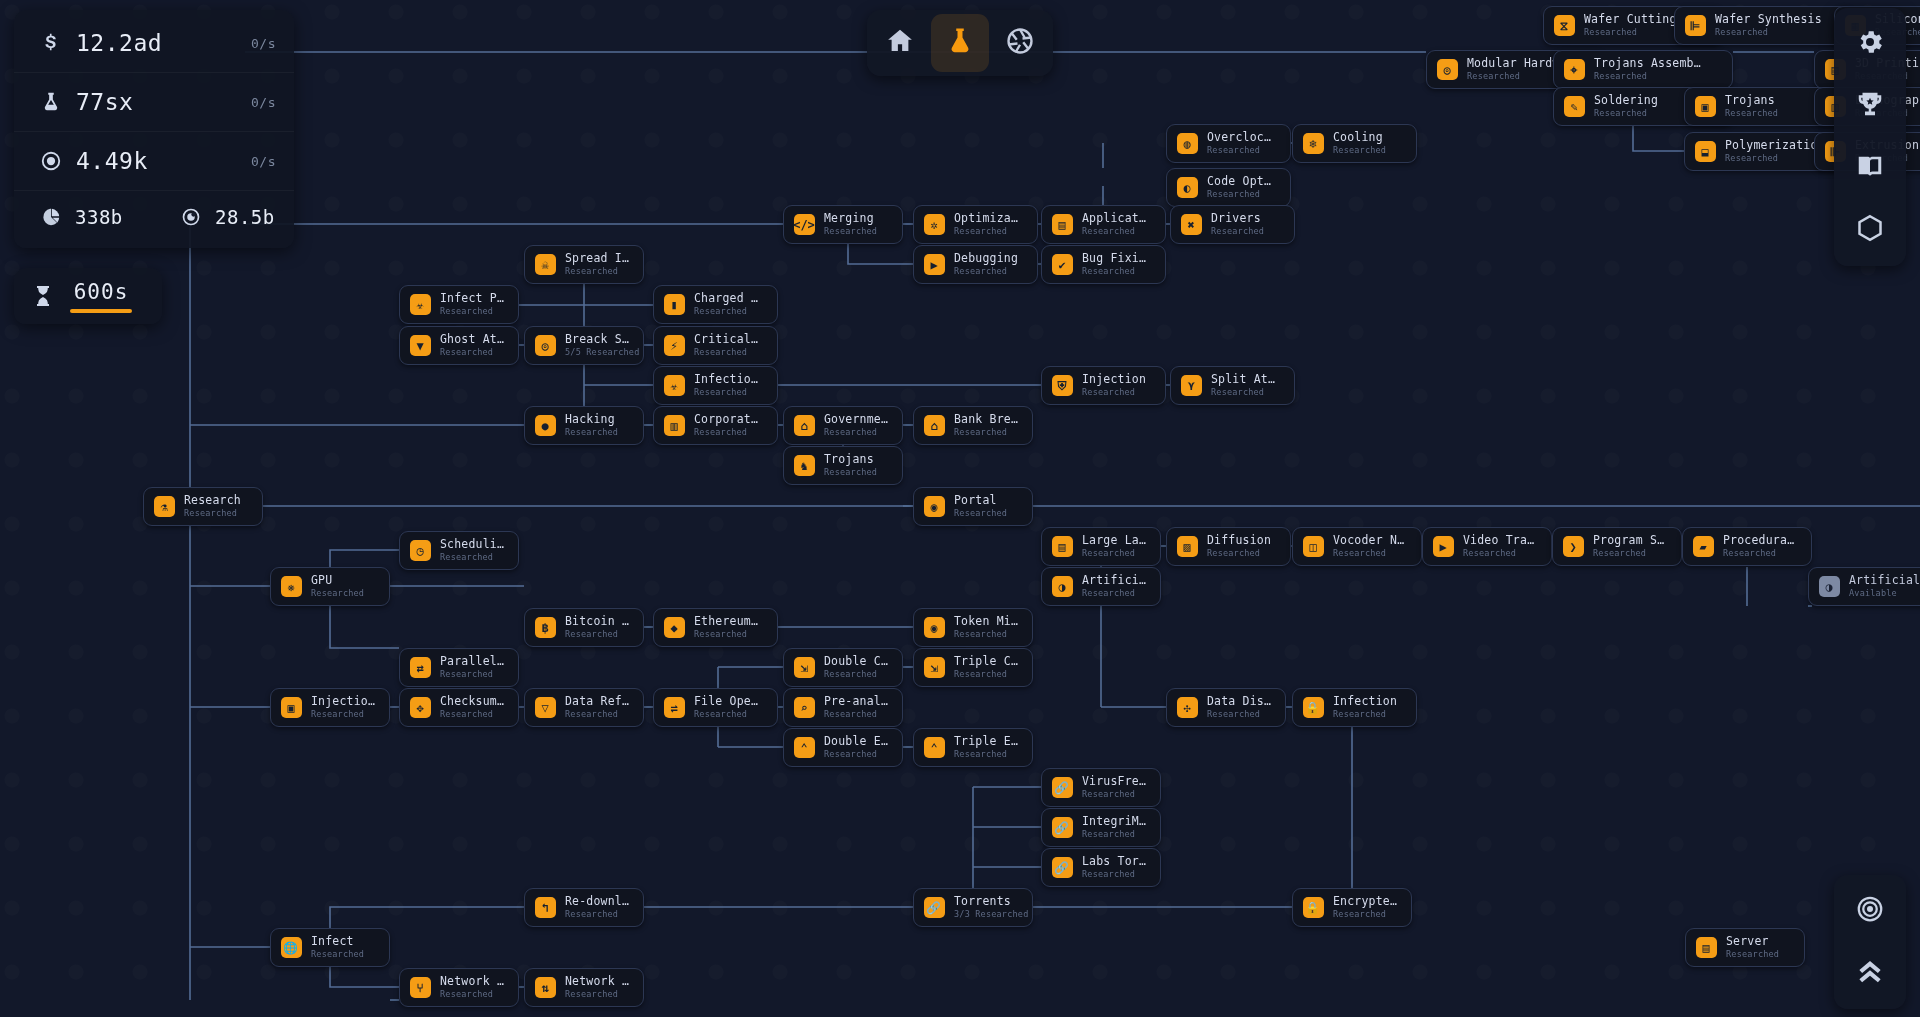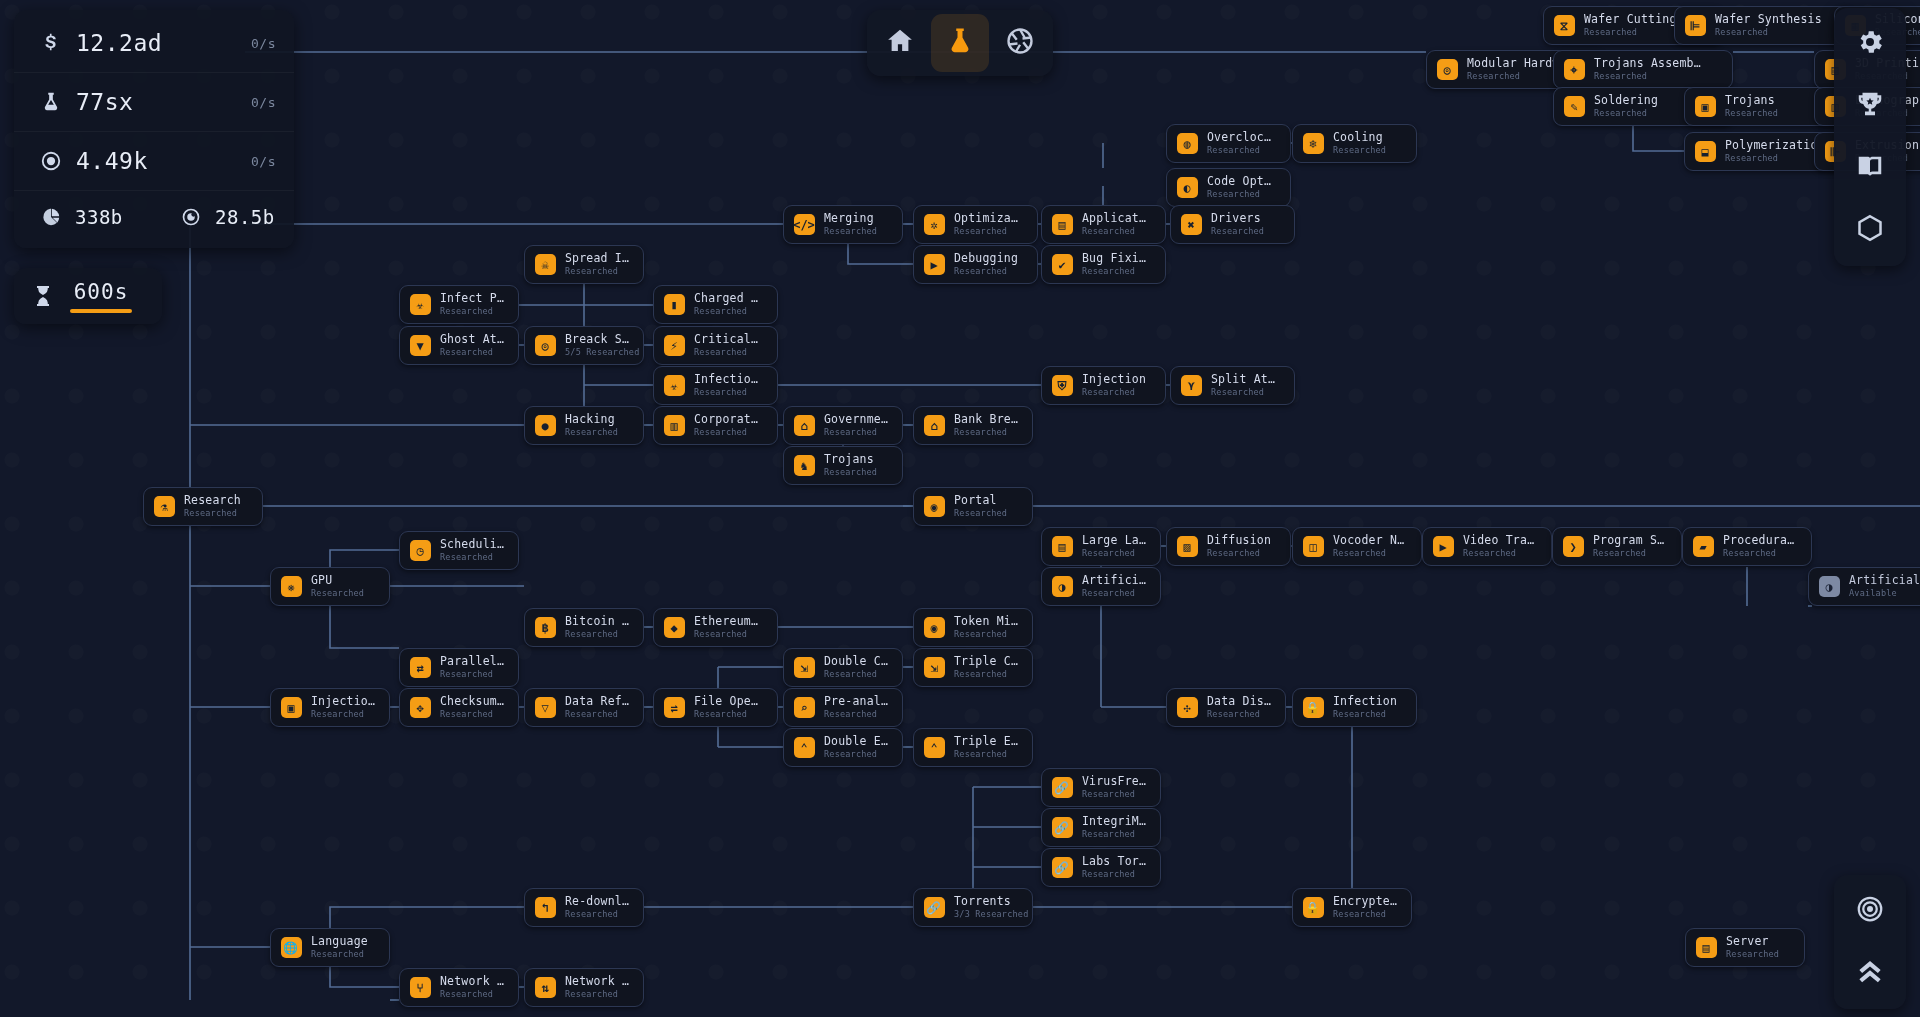--- a/index.html
+++ b/index.html
@@ -825,21 +825,21 @@
         <span class="txt">
           <span class="nm">Encrypted Torre…</span>
           <span class="st">Researched</span>
         </span>
       </div>
       <div class="node" style="left: 270px; top: 928px; width: 120px;">
         <span class="ico">
           <span style="display:inline-flex;align-items:center;justify-content:center;width:21px;height:21px;border-radius:5px;background:#f59d15;color:#17202f;font-size:12px;font-weight:bold;line-height:1;">🌐</span>
         </span>
         <span class="txt">
-          <span class="nm">Language</span>
+          <span class="nm">Infect</span>
           <span class="st">Researched</span>
         </span>
       </div>
       <div class="node" style="left: 1685px; top: 928px; width: 120px;">
         <span class="ico">
           <span style="display:inline-flex;align-items:center;justify-content:center;width:21px;height:21px;border-radius:5px;background:#f59d15;color:#17202f;font-size:12px;font-weight:bold;line-height:1;">▤</span>
         </span>
         <span class="txt">
           <span class="nm">Server</span>
           <span class="st">Researched</span>

